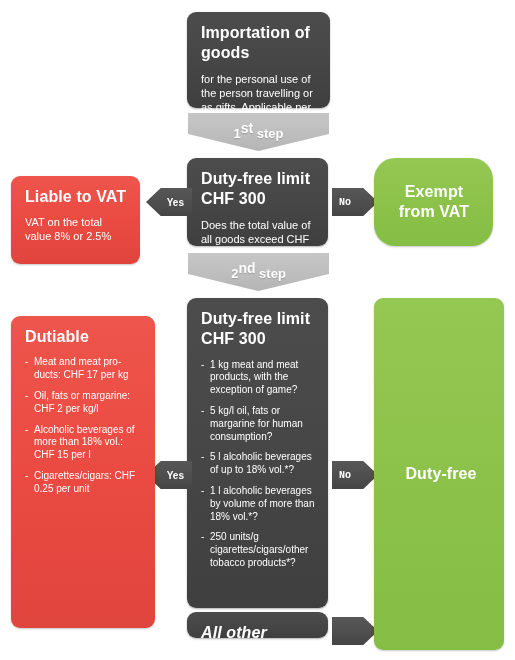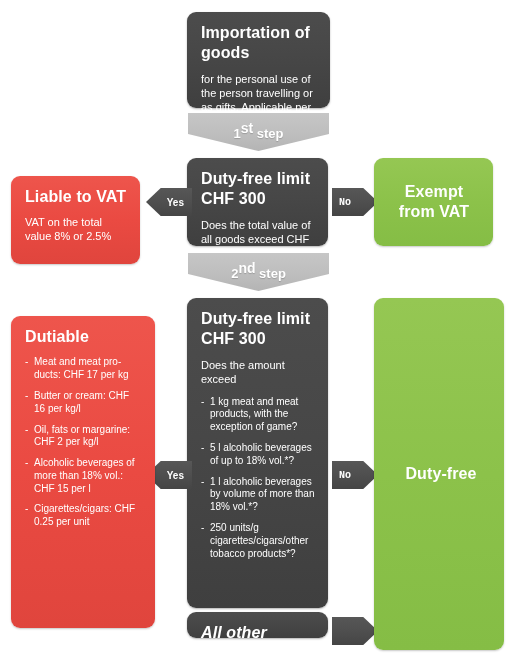--- a/index.html
+++ b/index.html
@@ -150,33 +150,33 @@
 
   <div class="sidearrow arrow-right" style="left:332px; top:188px; width:39px; height:28px;">
     <span>No</span>
   </div>
 
   <div class="node red" style="left:11px; top:158px; width:129px; height:88px;">
     <div class="title">Liable to VAT</div>
     <div class="sub">VAT on the total value 8% or 2.5%</div>
   </div>
 
-  <div class="node green" style="left:374px; top:158px; width:119px; height:88px; display:flex; align-items:center; justify-content:center;">
+  <div class="node green" style="left:374px; top:158px; width:119px; height:88px; display:flex; align-items:center; justify-content:center;border-radius:21px;">
     <div class="title" style="margin:0; text-align:center;">Exempt from VAT</div>
   </div>
 
   <div class="step" style="left:188px; top:253px; width:141px; height:38px;">
     <span class="lbl"><span>2</span><sup>nd</sup> <span>step</span></span>
   </div>
 
   <div class="node grey" style="left:187px; top:298px; width:141px; height:310px;">
     <div class="title">Duty-free limit CHF 300</div>
-    <div class="sub" style="margin-bottom:9px;">Does the amount exceed</div>
     <ul class="blist">
       <li>1 kg meat and meat products, with the exception of game?</li>
+      <li>5 kg/l oil, fats or margarine for human consumption?</li>
       <li>5 l alcoholic beverages of up to 18% vol.*?</li>
       <li>1 l alcoholic beverages by volume of more than 18% vol.*?</li>
       <li>250 units/g cigarettes/cigars/other tobacco products*?</li>
     </ul>
 
   </div>
 
   <div class="sidearrow arrow-left" style="left:146px; top:461px; width:38px; height:28px;">
     <span>Yes</span>
   </div>
@@ -190,21 +190,20 @@
   </div>
 
   <div class="sidearrow arrow-right arrow-plain" style="left:332px; top:617px; width:39px; height:28px;">
       <span></span>
     </div>
 
   <div class="node red" style="left:11px; top:298px; width:144px; height:312px;">
     <div class="title">Dutiable</div>
     <ul class="blist">
       <li>Meat and meat pro-ducts: CHF 17 per kg</li>
-      <li>Butter or cream: CHF 16 per kg/l</li>
       <li>Oil, fats or margarine: CHF 2 per kg/l</li>
       <li>Alcoholic beverages of more than 18% vol.: CHF 15 per l</li>
       <li>Cigarettes/cigars: CHF 0.25 per unit</li>
 
     </ul>
   </div>
 
   <div class="node green" style="left:374px; top:298px; width:130px; height:352px; display:flex; align-items:center; justify-content:center;padding-left:17px;">
     <div class="title" style="margin:0; text-align:center;">Duty-free</div>
   </div>

